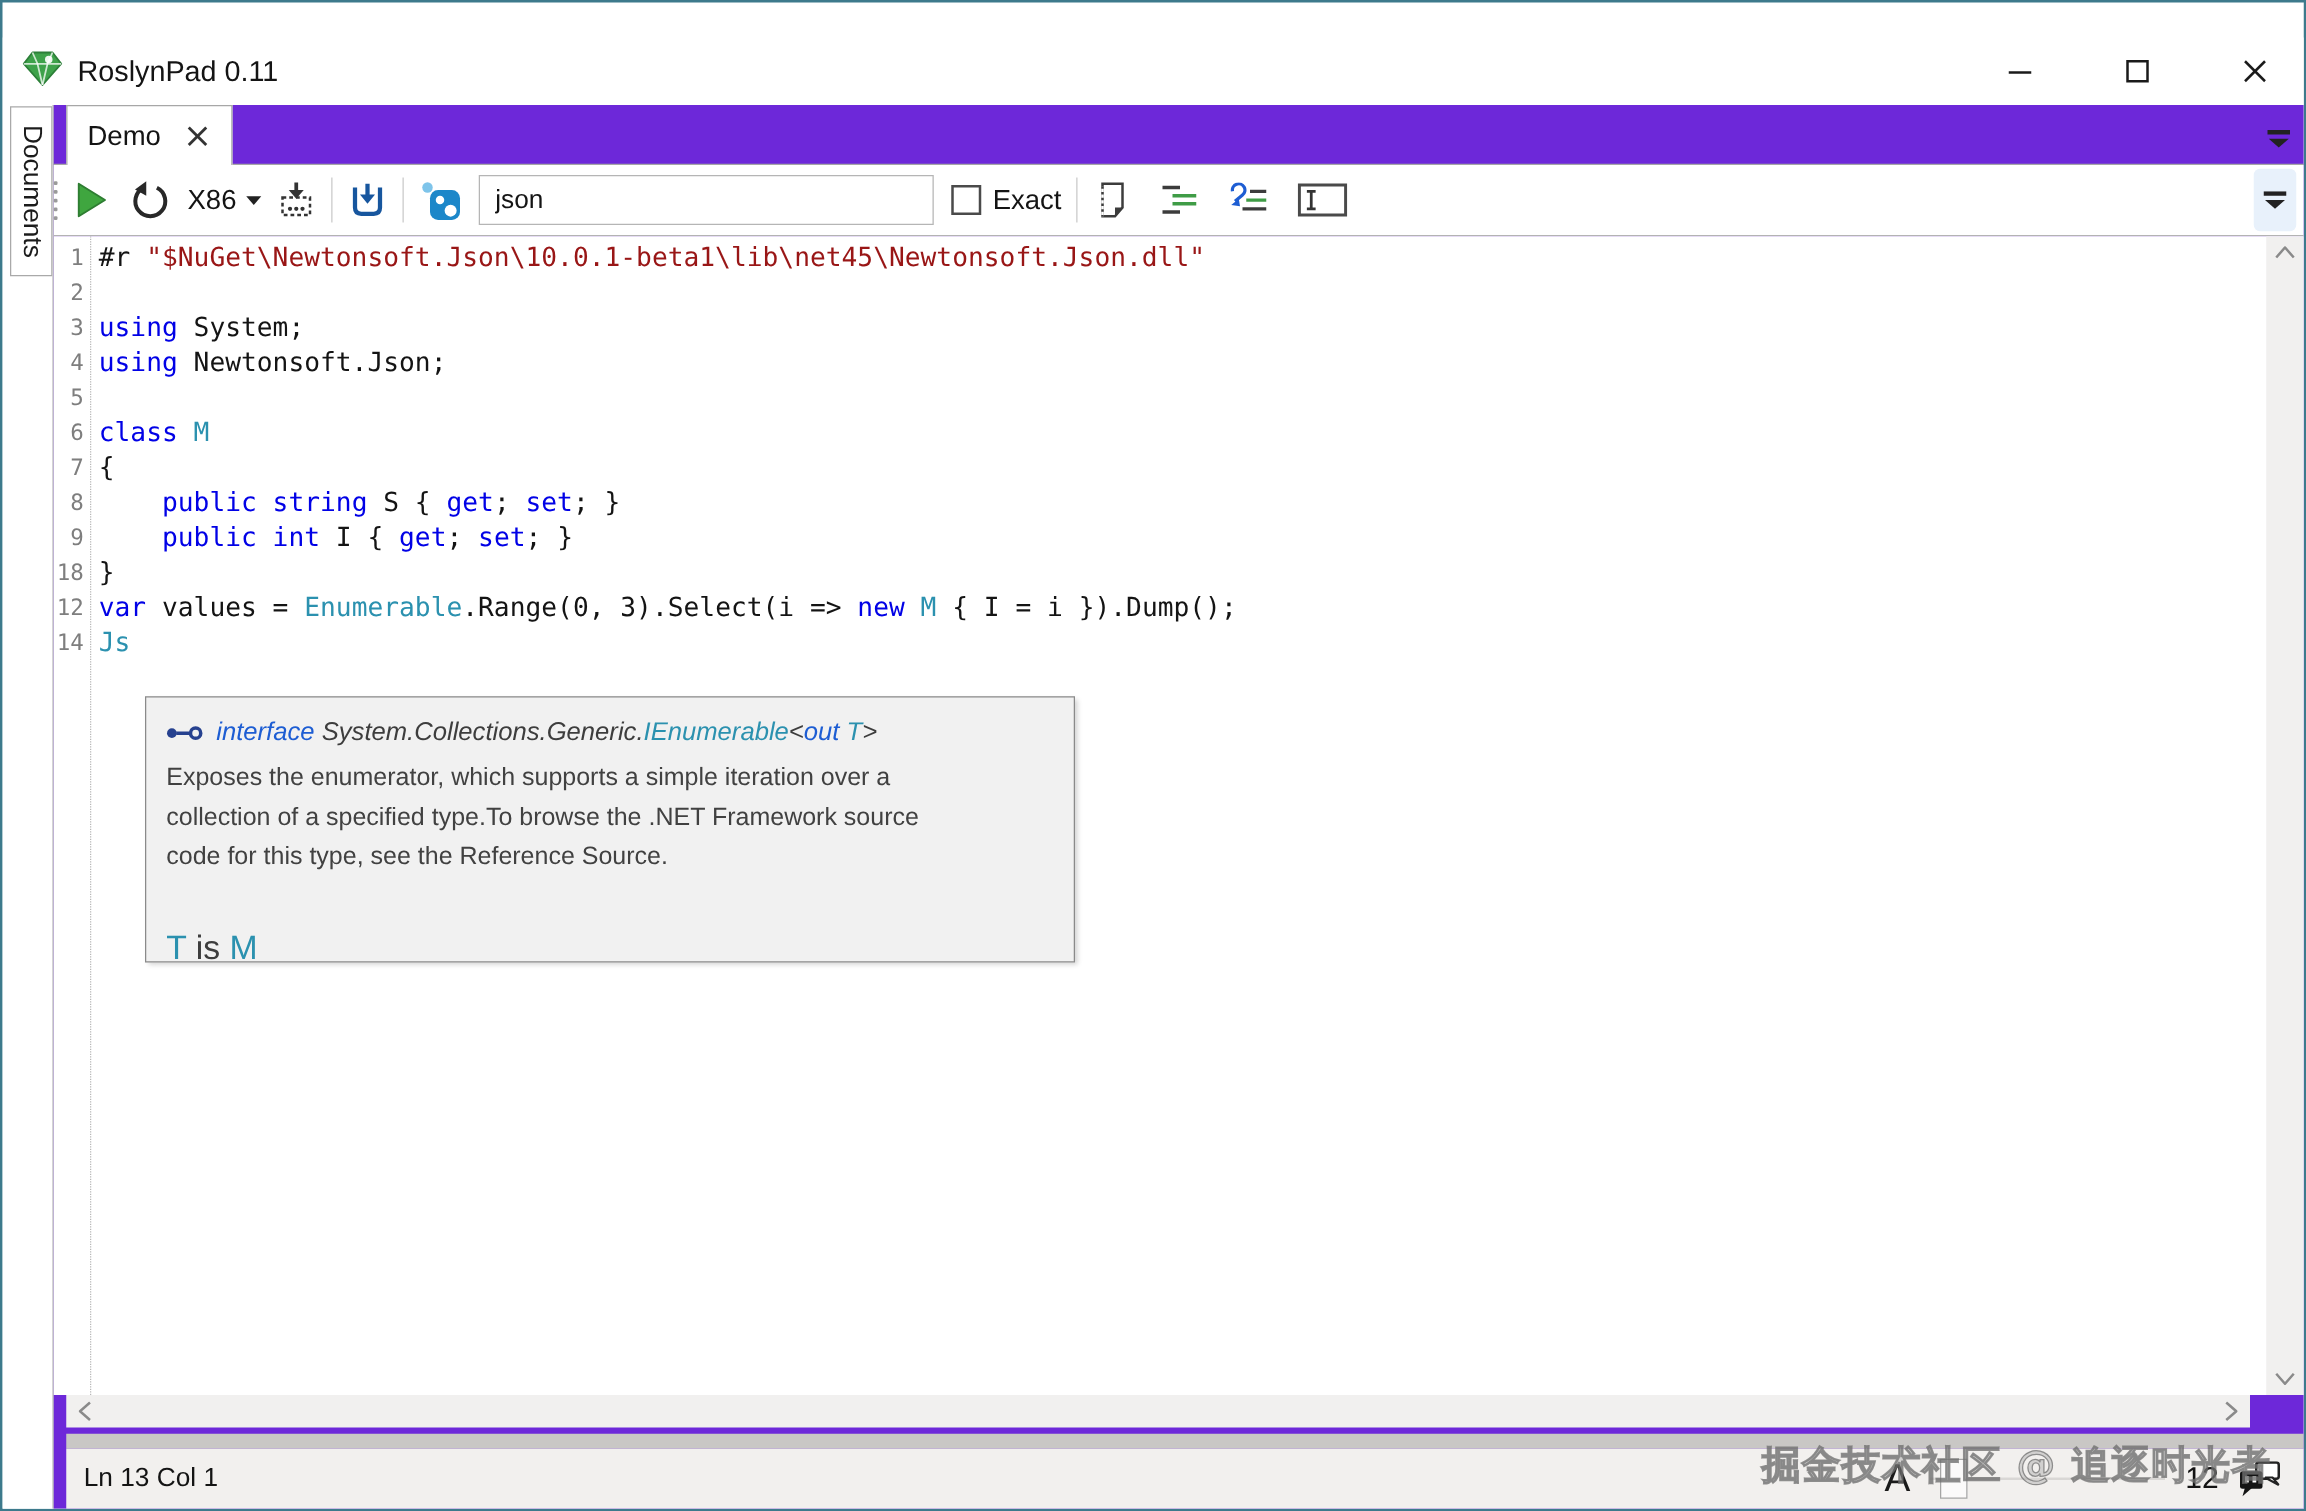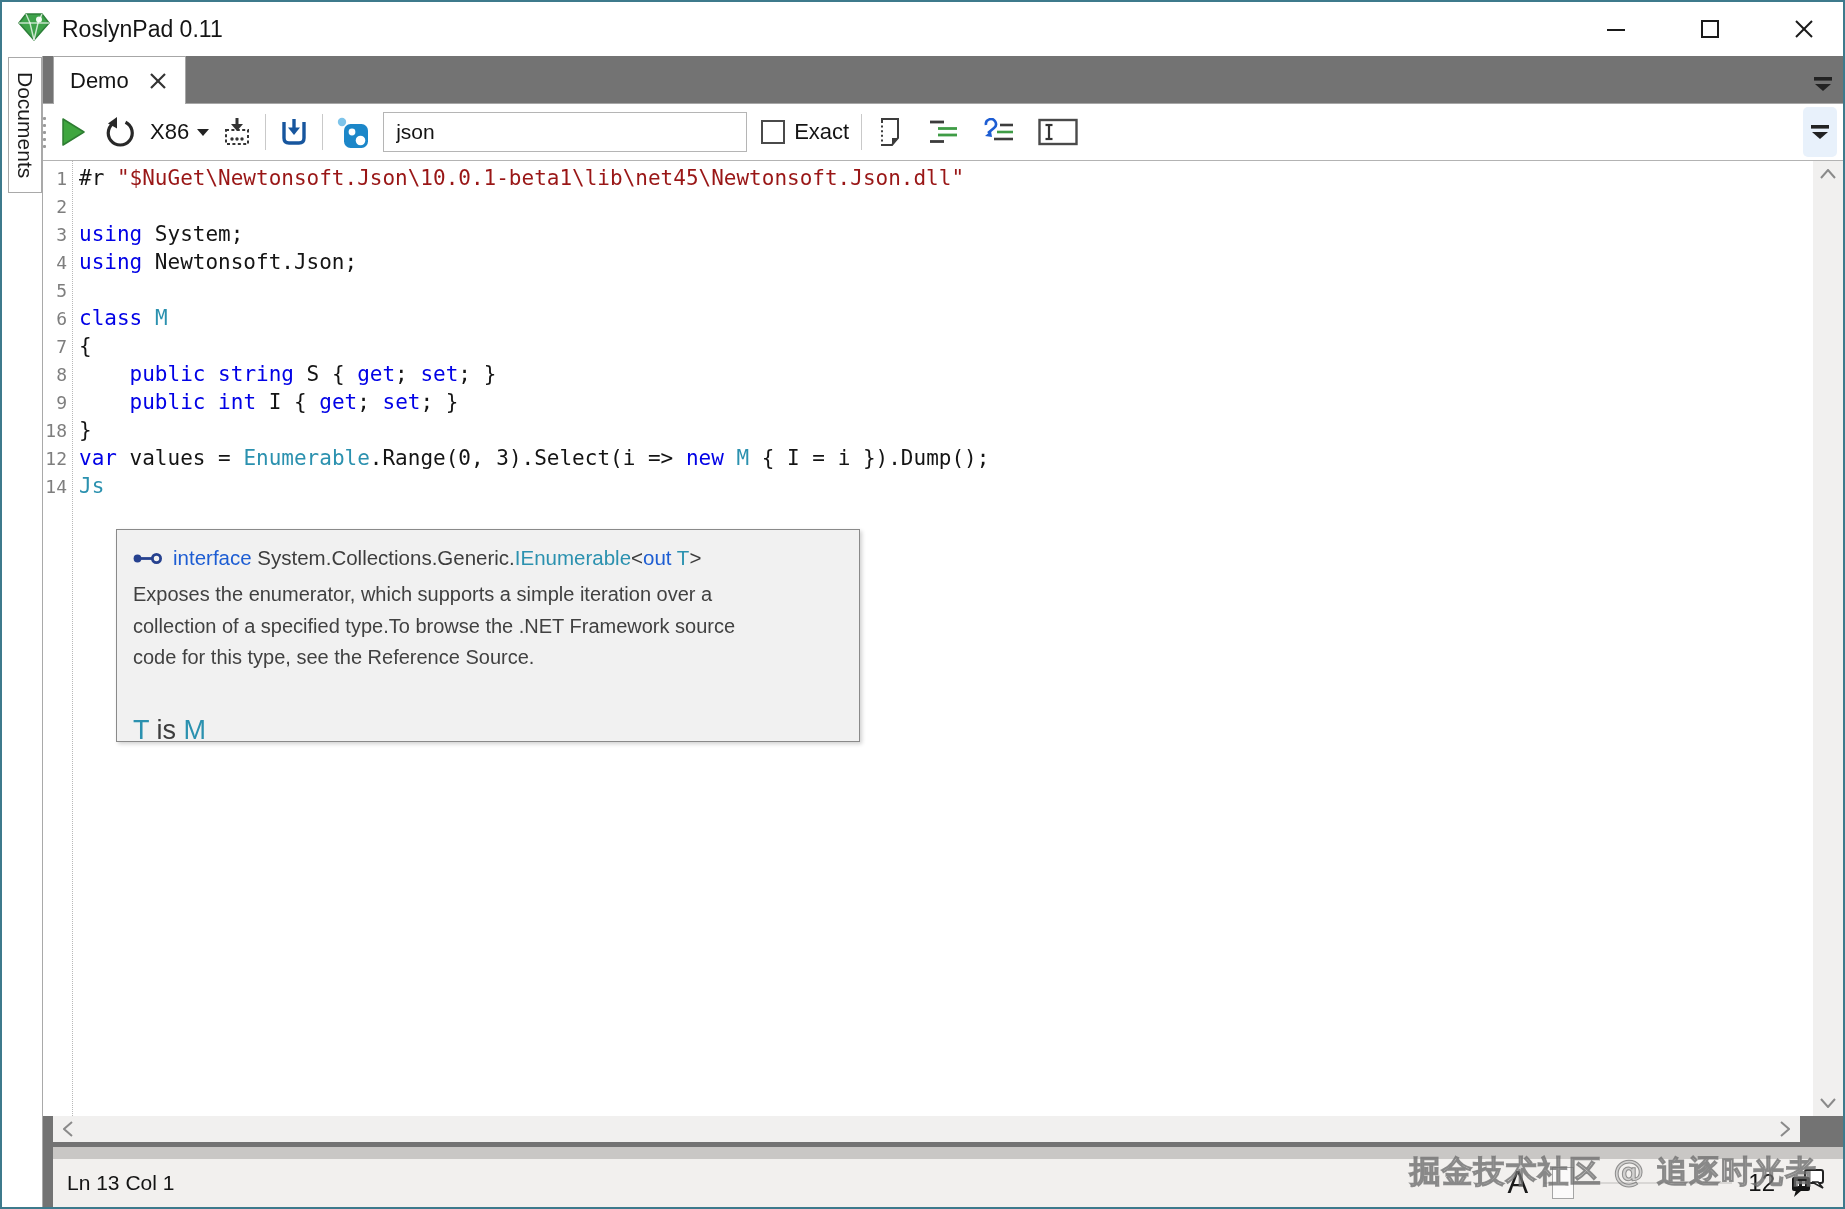--- a/index.html
+++ b/index.html
@@ -3,33 +3,33 @@
 <meta charset="utf-8">
 <style>
   * { box-sizing: border-box; }
   html,body { margin:0; padding:0; background:#e8e8e8; }
   body { width:1845px; height:1209px; font-family:"Liberation Sans", sans-serif; }
 
   .window { position:relative; width:1845px; height:1209px; border:2px solid #3d7a8c;
             background:#fff; display:flex; flex-direction:column; overflow:hidden; }
 
   
-  .titlebar { flex:0 0 54px; display:flex; align-items:center; padding-left:16px; background:#fff; }
+  .titlebar { flex:0 0 54px; display:flex; align-items:center; padding-left:16px; background:#fff;margin-top:28px; }
   .title-text { font-size:23px; color:#141414; margin-left:12px; }
   .win-controls { margin-left:auto; display:flex; align-items:center; gap:72px; margin-right:28px; }
   .win-btn { width:22px; height:22px; display:flex; align-items:center; justify-content:center; cursor:default; }
 
   
   .body-row { flex:1; display:flex; min-height:0; }
   .left-strip { flex:0 0 41px; border-right:1px solid #a9a9a9; background:#fff; }
   .doc-tab { margin:1px 0 0 6px; width:34px; height:136px; border:1px solid #a9a9a9;
              display:flex; align-items:center; justify-content:center; background:#fff; }
   .doc-tab span { writing-mode:vertical-rl; font-size:21px; color:#1b1b1b; }
 
-  .main-col { flex:1; display:flex; flex-direction:column; min-width:0; background:#737373; }
+  .main-col { flex:1; display:flex; flex-direction:column; min-width:0; background:#6d28d9; }
 
   
   .tab-strip { flex:0 0 48px; position:relative; display:flex; padding-left:10px; }
   .tab-strip::after { content:''; position:absolute; left:0; right:0; bottom:0; height:0;
                       border-bottom:1px solid #a7a7a7; }
   .tab { position:relative; z-index:1; background:#fff; border:1px solid #a7a7a7; border-bottom:none;
          height:48px; display:flex; align-items:center; gap:20px; padding:0 18px 0 16px; font-size:22px; color:#141414; }
   .tab-overflow { position:absolute; right:10px; bottom:8px; }
 
   
@@ -64,21 +64,21 @@
   .tok-pl  { color:#141414; }
   .tok-pl2 { color:#3d3d3d; }
   .tok-kwt { color:#1d5dd3; }
 
   .v-scrollbar { position:absolute; top:0; right:0; bottom:0; width:30px; background:#f1f0ef;
                  display:flex; flex-direction:column; justify-content:space-between; align-items:center; padding:8px 0; }
 
   
   .tooltip { position:absolute; left:73px; top:368px; width:744px; height:213px; background:#f1f1f1;
              border:1px solid #8a8a8a; padding:14px 16px; box-shadow:2px 2px 4px rgba(0,0,0,0.18); z-index:3; }
-  .tt-sig { display:flex; align-items:center; gap:10px; font-size:20.5px; line-height:28px; }
+  .tt-sig { display:flex; align-items:center; gap:10px; font-size:20.5px; line-height:28px;font-style:italic; }
   .tt-sig span, .tt-note span { white-space:pre; }
   .tt-body { margin-top:7px; font-size:20px; line-height:31.5px; color:#414141; max-width:628px; }
   .tt-note { margin-top:41px; font-size:27px; }
 
   
   .h-scrollbar { flex:0 0 26px; background:#f1f0ef; margin-left:10px; margin-right:43px;
                  display:flex; align-items:center; justify-content:space-between; padding:0 10px; }
   .splitter { flex:0 0 12px; background:#c9c7c5; margin-left:10px; margin-top:5px; }
   .statusbar { flex:0 0 48px; background:#f2f0ee; margin-left:10px; position:relative;
                display:flex; align-items:center; padding-left:14px; font-size:21px; color:#141414; }

